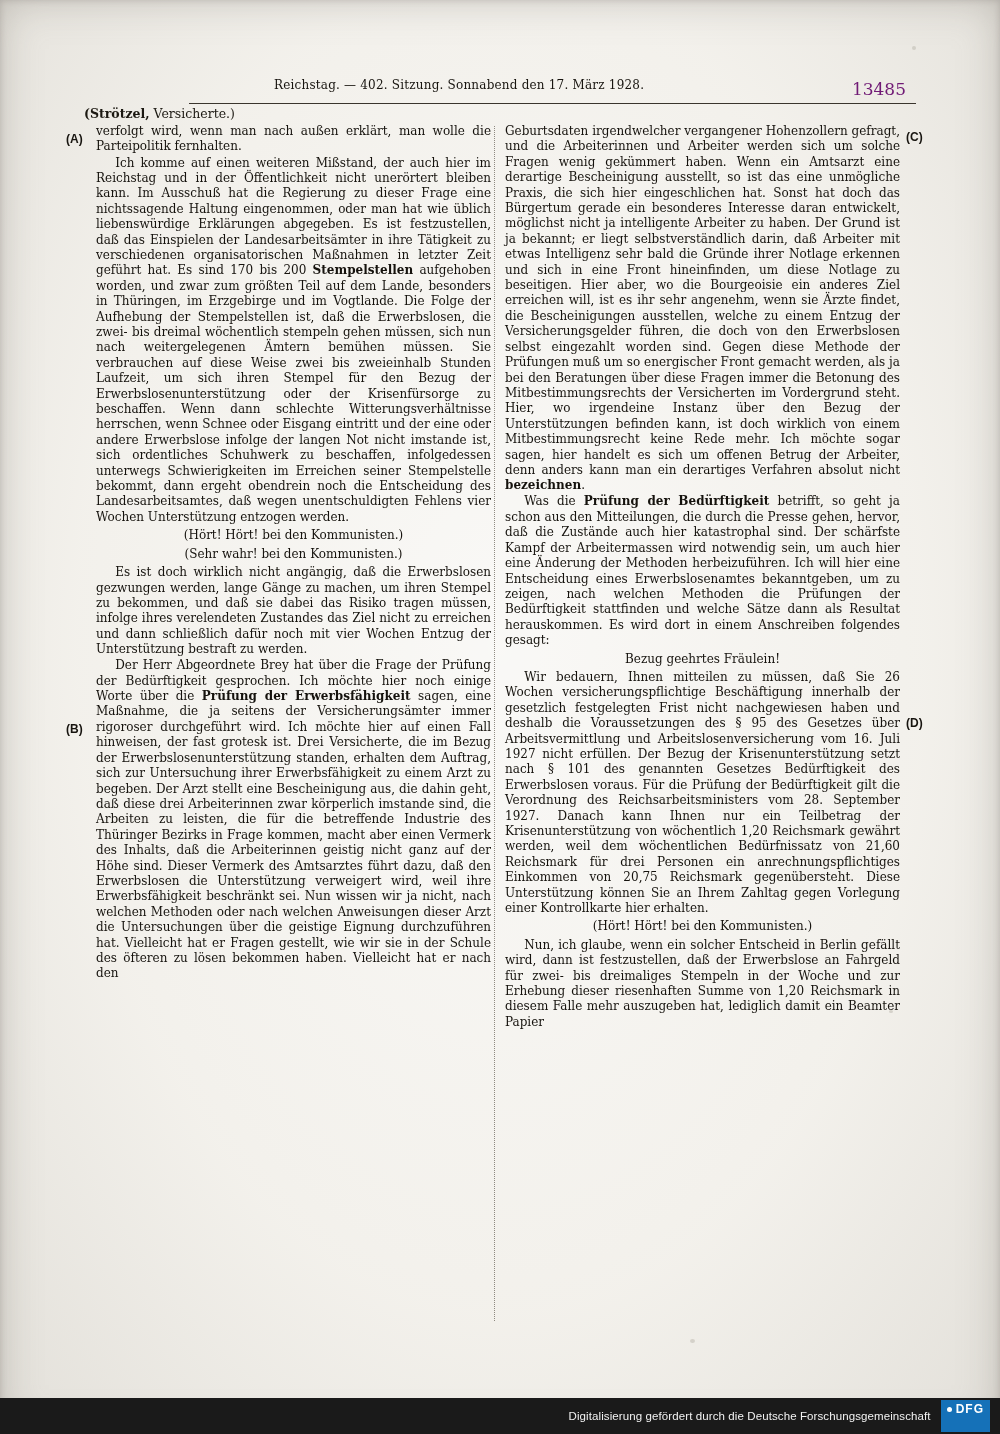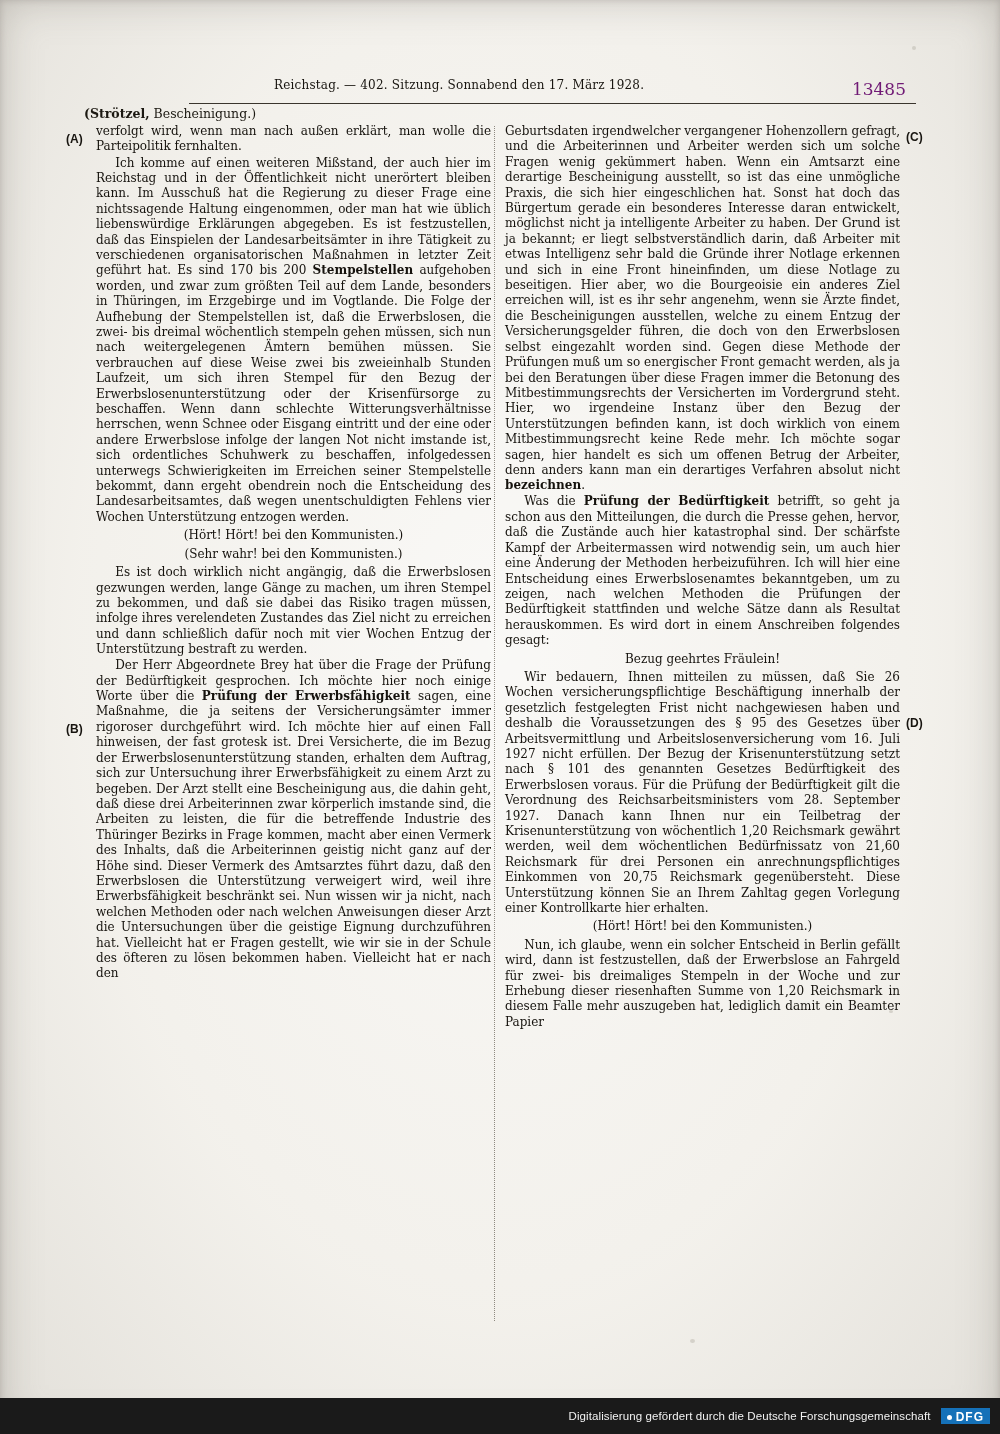--- a/index.html
+++ b/index.html
@@ -146,21 +146,21 @@
     margin-right: 10px;
   }
   .footer-logo {
     display: inline-flex;
     align-items: center;
     background: #1571b8;
     color: #ffffff;
     font-family: "Liberation Sans", sans-serif;
     font-weight: bold;
     font-size: 12px;
-    padding: 2px 6px 0 6px;
+    padding: 2px 6px 16px 6px;
     letter-spacing: 1px;
   }
   .footer-logo .dot {
     width: 5px; height: 5px; background:#fff; border-radius:50%;
     margin-right:4px;
   }
 
   
   .spot { position:absolute; background:#b9b5ab; border-radius:50%; opacity:.5; }
 </style>
@@ -175,21 +175,21 @@
   <div class="spot" style="left:912px;top:46px;width:4px;height:4px;"></div>
 
   <div class="header">
     <div class="header-title">Reichstag. — 402. Sitzung. Sonnabend den 17. März 1928.</div>
     <div class="header-pageno">13485</div>
     <div class="header-rule"></div>
   </div>
 
   <div class="speaker-line">
     <span class="bold">(Strötzel,</span>
-    <span>Bescheinigung.)</span>
+    <span>Versicherte.)</span>
   </div>
 
   <div class="mark mark-a">(A)</div>
   <div class="mark mark-b">(B)</div>
   <div class="mark mark-c">(C)</div>
   <div class="mark mark-d">(D)</div>
 
   <div class="divider"></div>
 
   <div class="col col-left">

